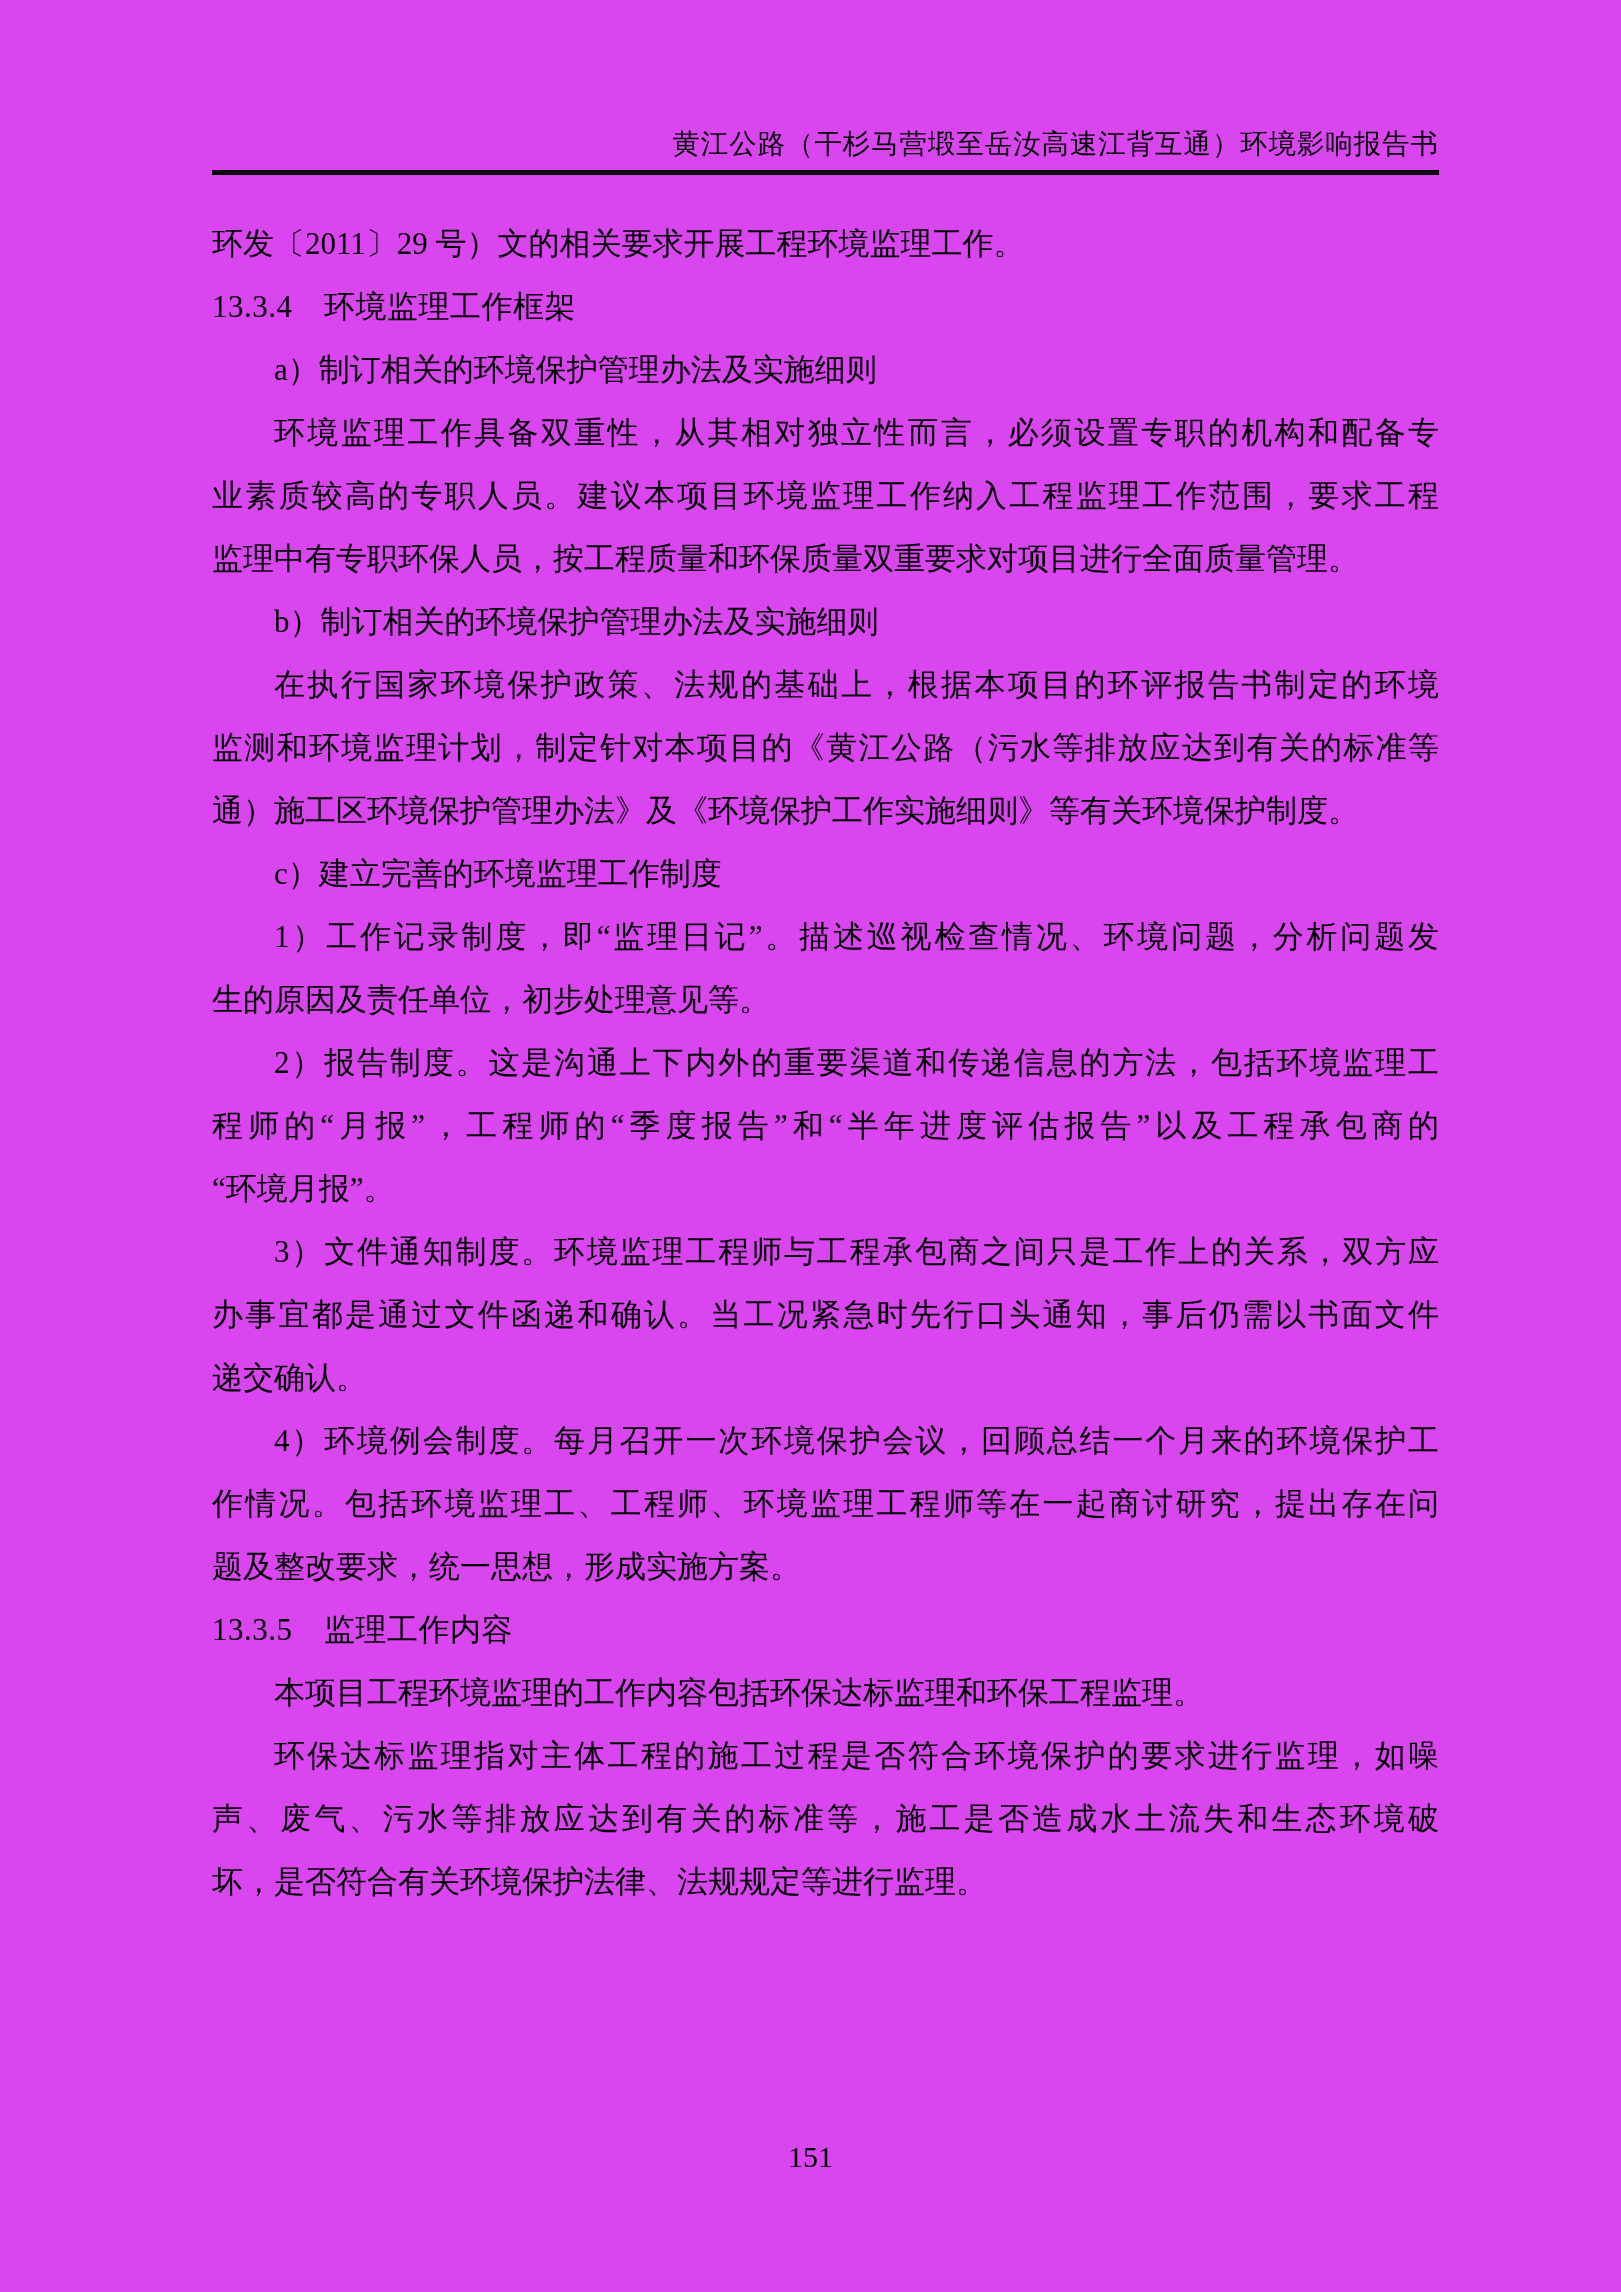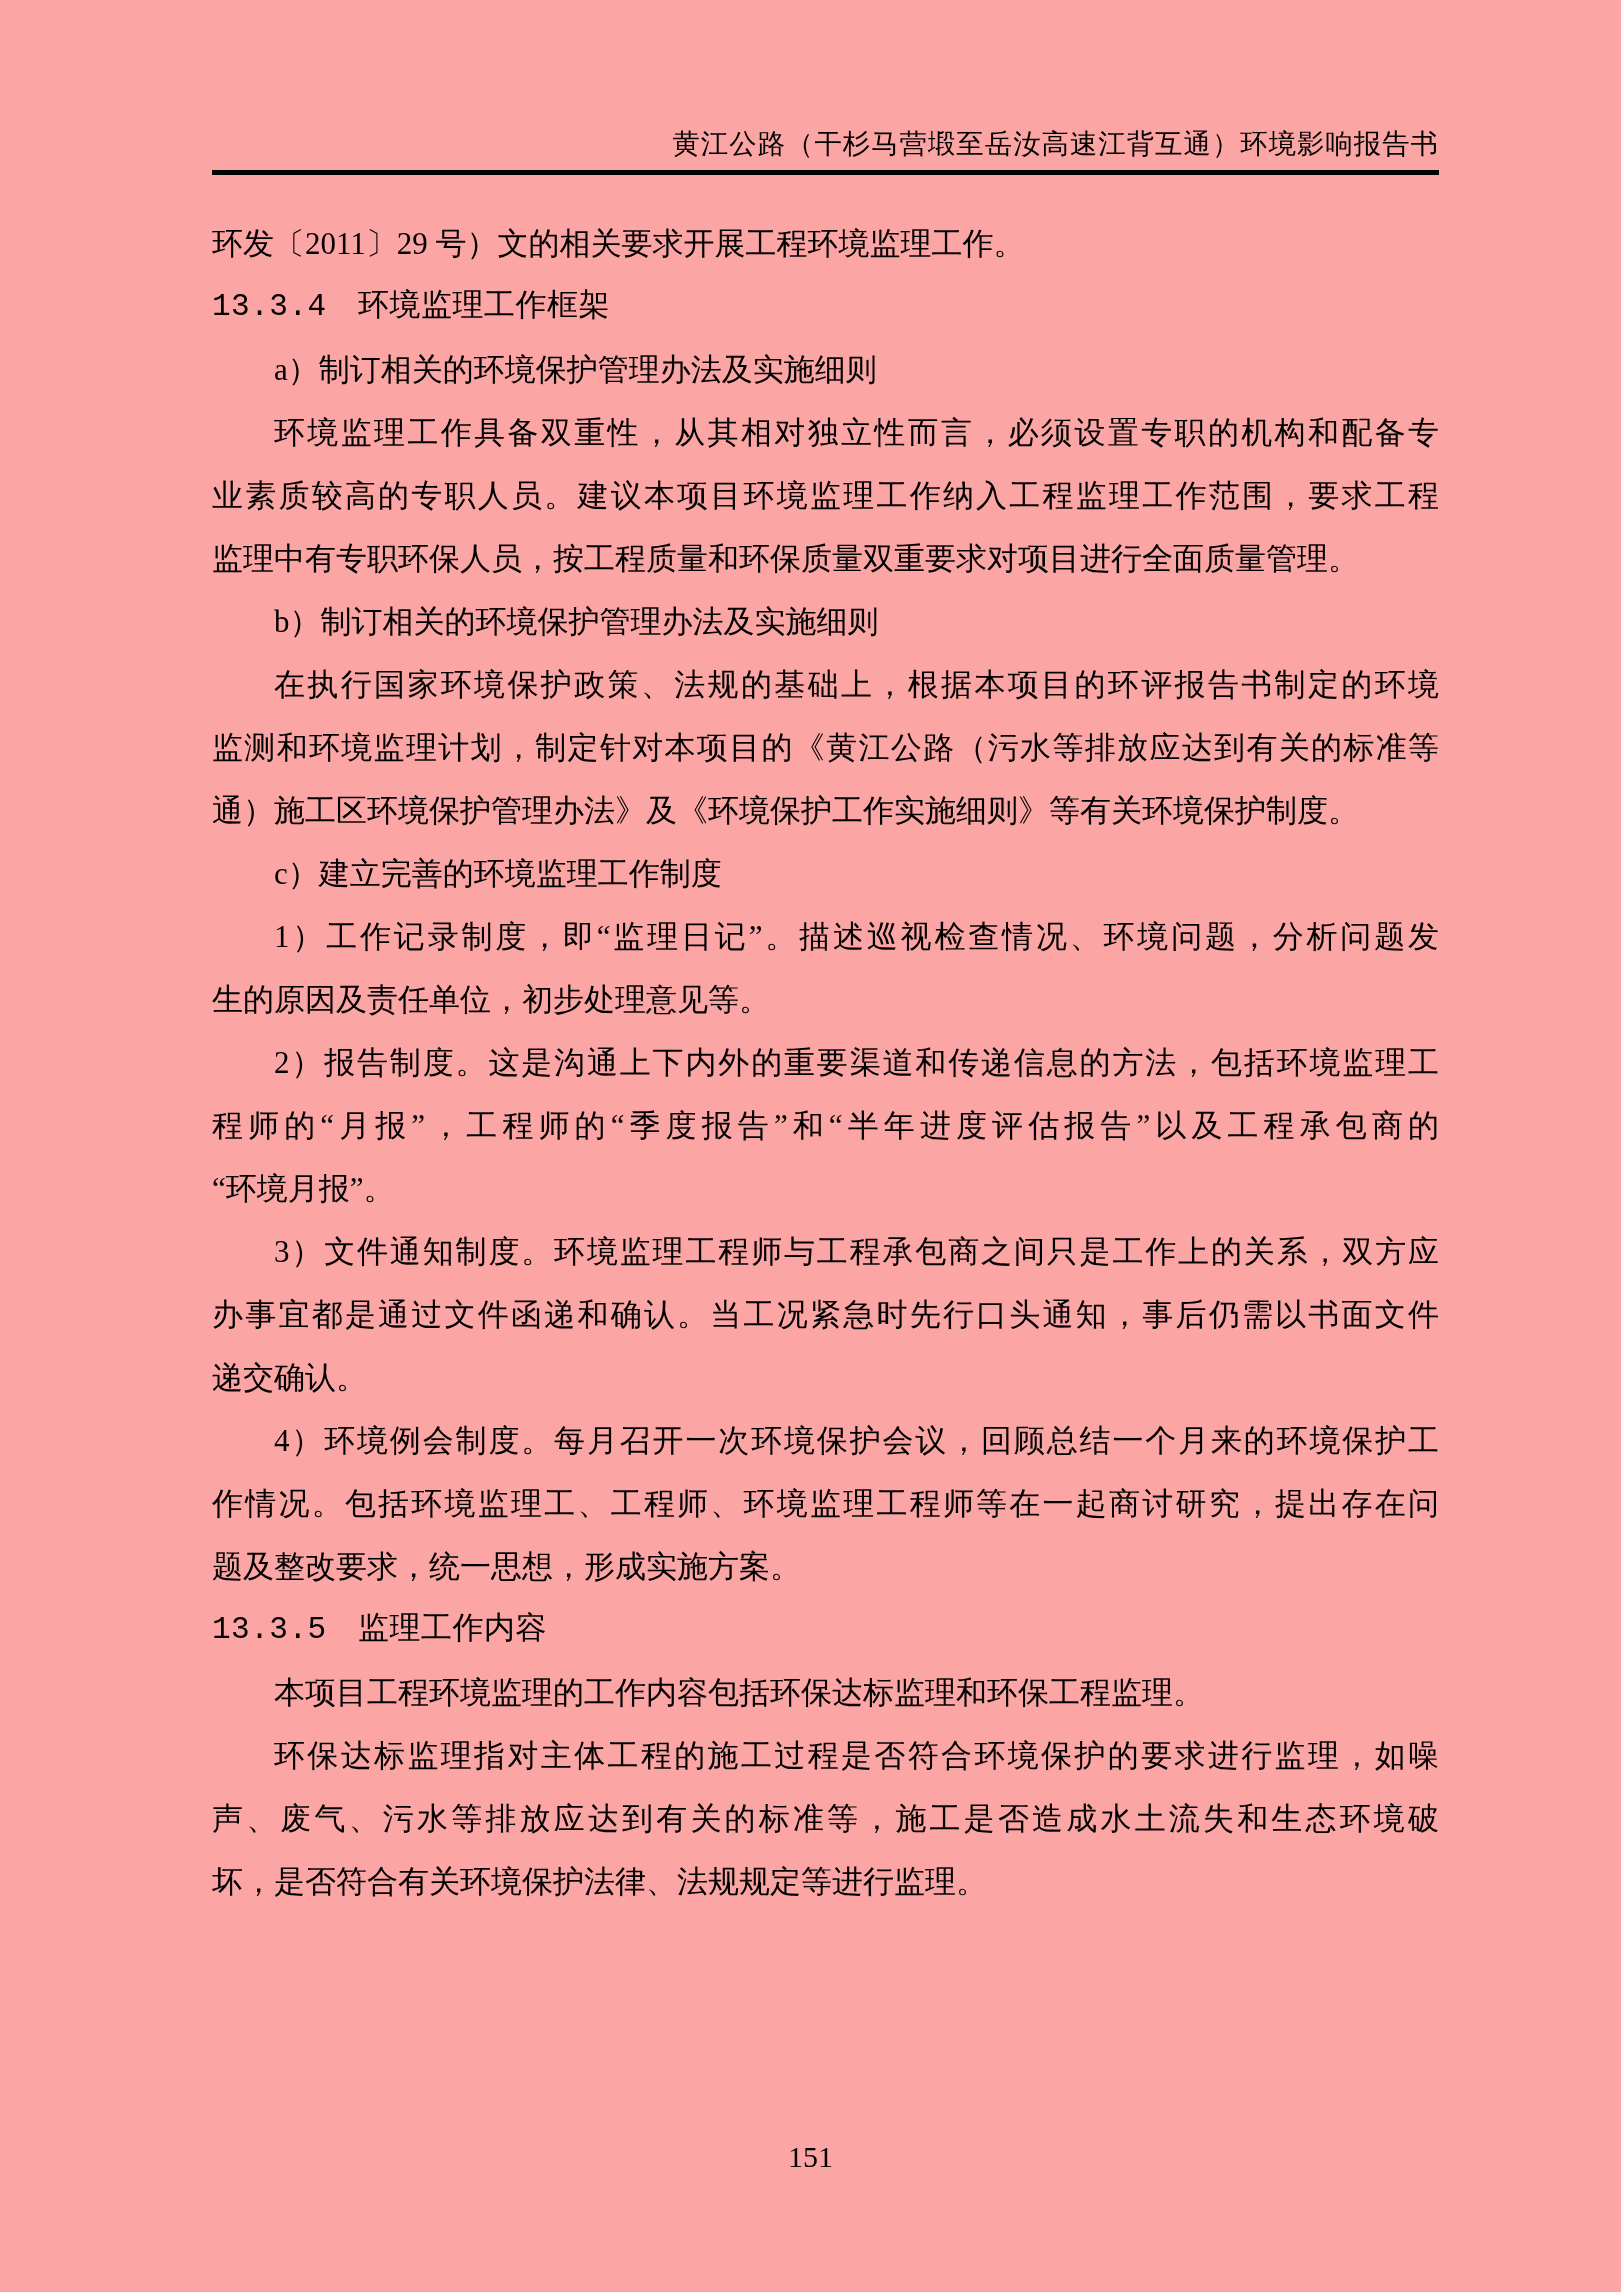--- a/index.html
+++ b/index.html
@@ -7,21 +7,21 @@
   body {
     width: 1621px;
     height: 2293px;
     position: relative;
     font-family: "Liberation Serif", "DejaVu Serif", serif;
     color: #000000;
   }
   .page {
     position: absolute;
     inset: 0;
-    background: #fca5a5;
+    background: #d946ef;
   }
   .header-title {
     position: absolute;
     top: 127px;
     right: 182px;
     font-size: 27.4px;
     line-height: 35px;
     letter-spacing: 1px;
     white-space: nowrap;
   }
@@ -49,21 +49,20 @@
   }
   .line.indent {
     text-indent: 2em;
   }
   .line.fill {
     text-align: justify;
     text-align-last: justify;
   }
   .line.heading {
     letter-spacing: 0.5px;
-    font-family: Liberation Mono, monospace;
   }
   .page-number {
     position: absolute;
     top: 2139px;
     left: 0;
     width: 100%;
     text-align: center;
     font-size: 30px;
     line-height: 35px;
   }

